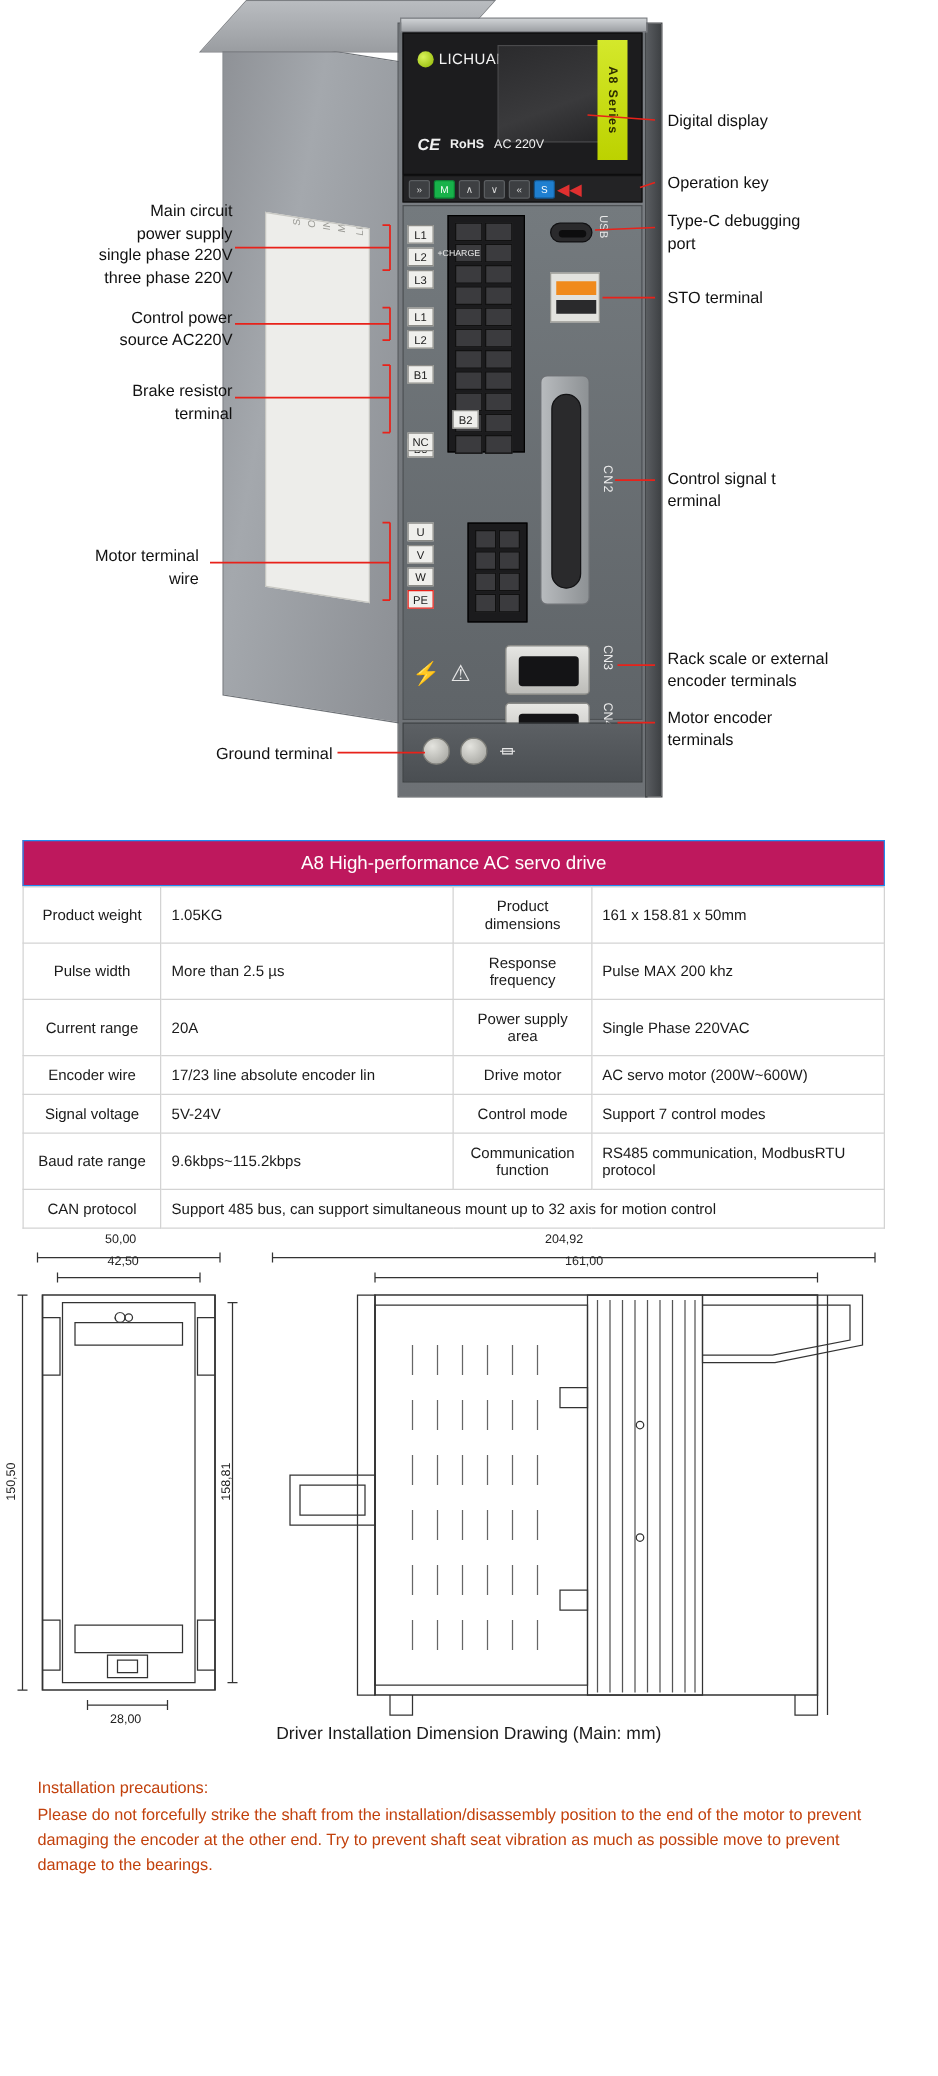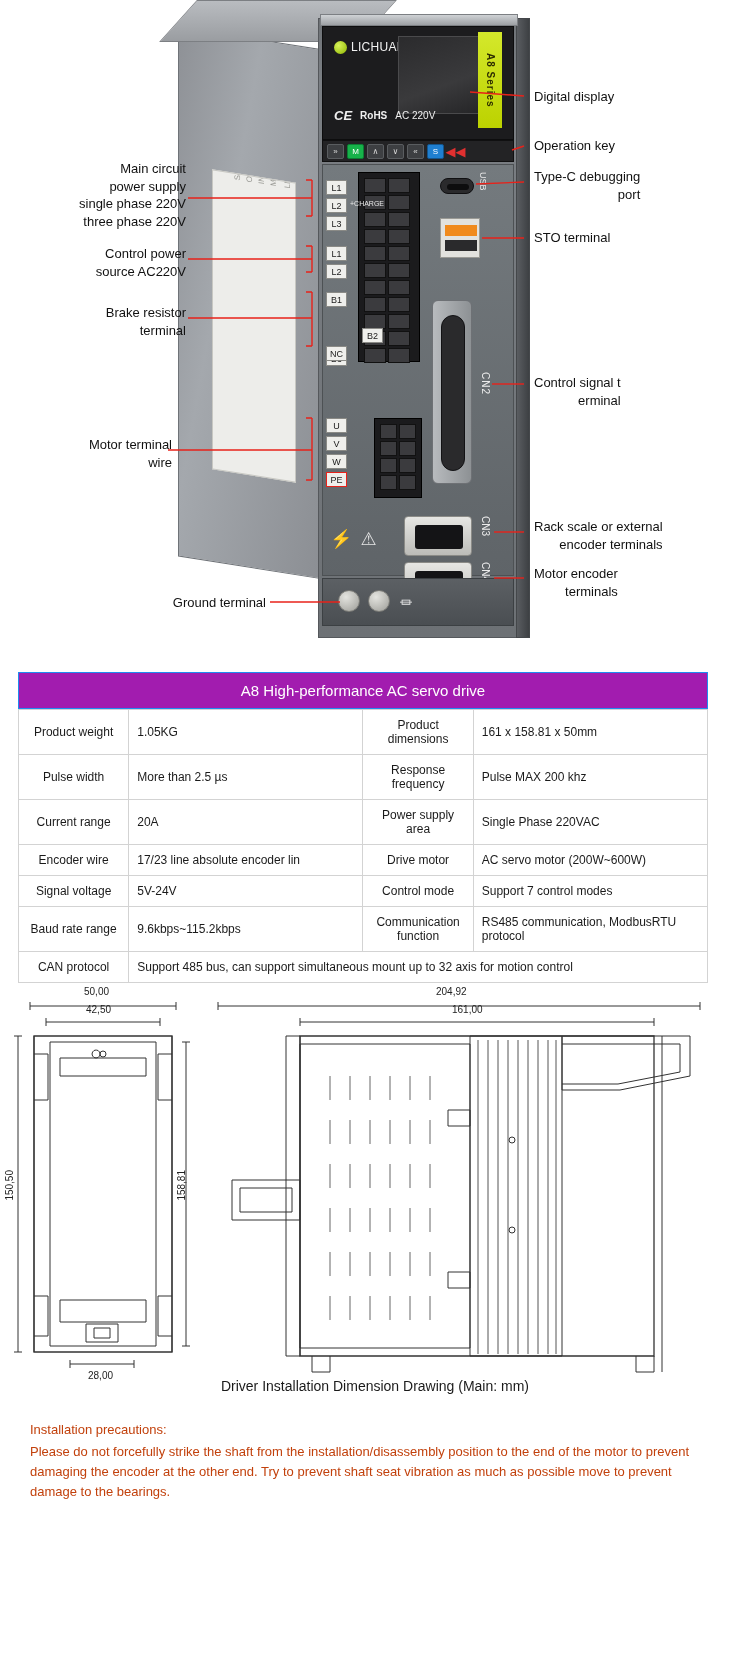--- a/index.html
+++ b/index.html
@@ -291,33 +291,33 @@
     color: #1a1a1a;
   }
 
   
   .callout {
     position: absolute;
     font-size: 13px;
     color: #111;
     line-height: 1.35;
   }
-  .callout.right { text-align: right; }
+  .callout.right { text-align: left; }
   .callout.left  { text-align: right; }
 
   svg.lines { position:absolute; left:0; top:0; width:750px; height:660px; pointer-events:none; }
 
   
   #spec-section {
     position: absolute;
     left: 18px; top: 672px;
     width: 690px;
   }
   #spec-title {
-    background: #a21caf;
+    background: #be185d;
     color: #fff;
     text-align: center;
     font-size: 15px;
     padding: 9px 0;
     border: 1px solid #1f8cf0;
   }
   table.spec {
     width: 100%;
     border-collapse: collapse;
     font-size: 12px;
@@ -504,21 +504,21 @@
   </svg>
 
   <div class="callout left" style="left:10px; top:160px; width:176px; white-space:pre-line;">Main circuit
 power supply
 single phase 220V
 three phase 220V</div>
   <div class="callout left" style="left:10px; top:245px; width:176px; white-space:pre-line;">Control power
 source AC220V</div>
   <div class="callout left" style="left:10px; top:304px; width:176px; white-space:pre-line;">Brake resistor
 terminal</div>
-  <div class="callout left" style="left:16px; top:436px; width:156px; white-space:pre-line;">Motor terminal
+  <div class="callout left" style="left:3px; top:436px; width:156px; white-space:pre-line;">Motor terminal
 wire</div>
   <div class="callout left" style="left:60px; top:594px; width:206px;">Ground terminal</div>
 
   <div class="callout right" style="left:534px; top:88px;">Digital display</div>
   <div class="callout right" style="left:534px; top:137px;">Operation key</div>
   <div class="callout right" style="left:534px; top:168px; white-space:pre-line;">Type-C debugging
 port</div>
   <div class="callout right" style="left:534px; top:229px;">STO terminal</div>
   <div class="callout right" style="left:534px; top:374px; white-space:pre-line;">Control signal t
 erminal</div>

